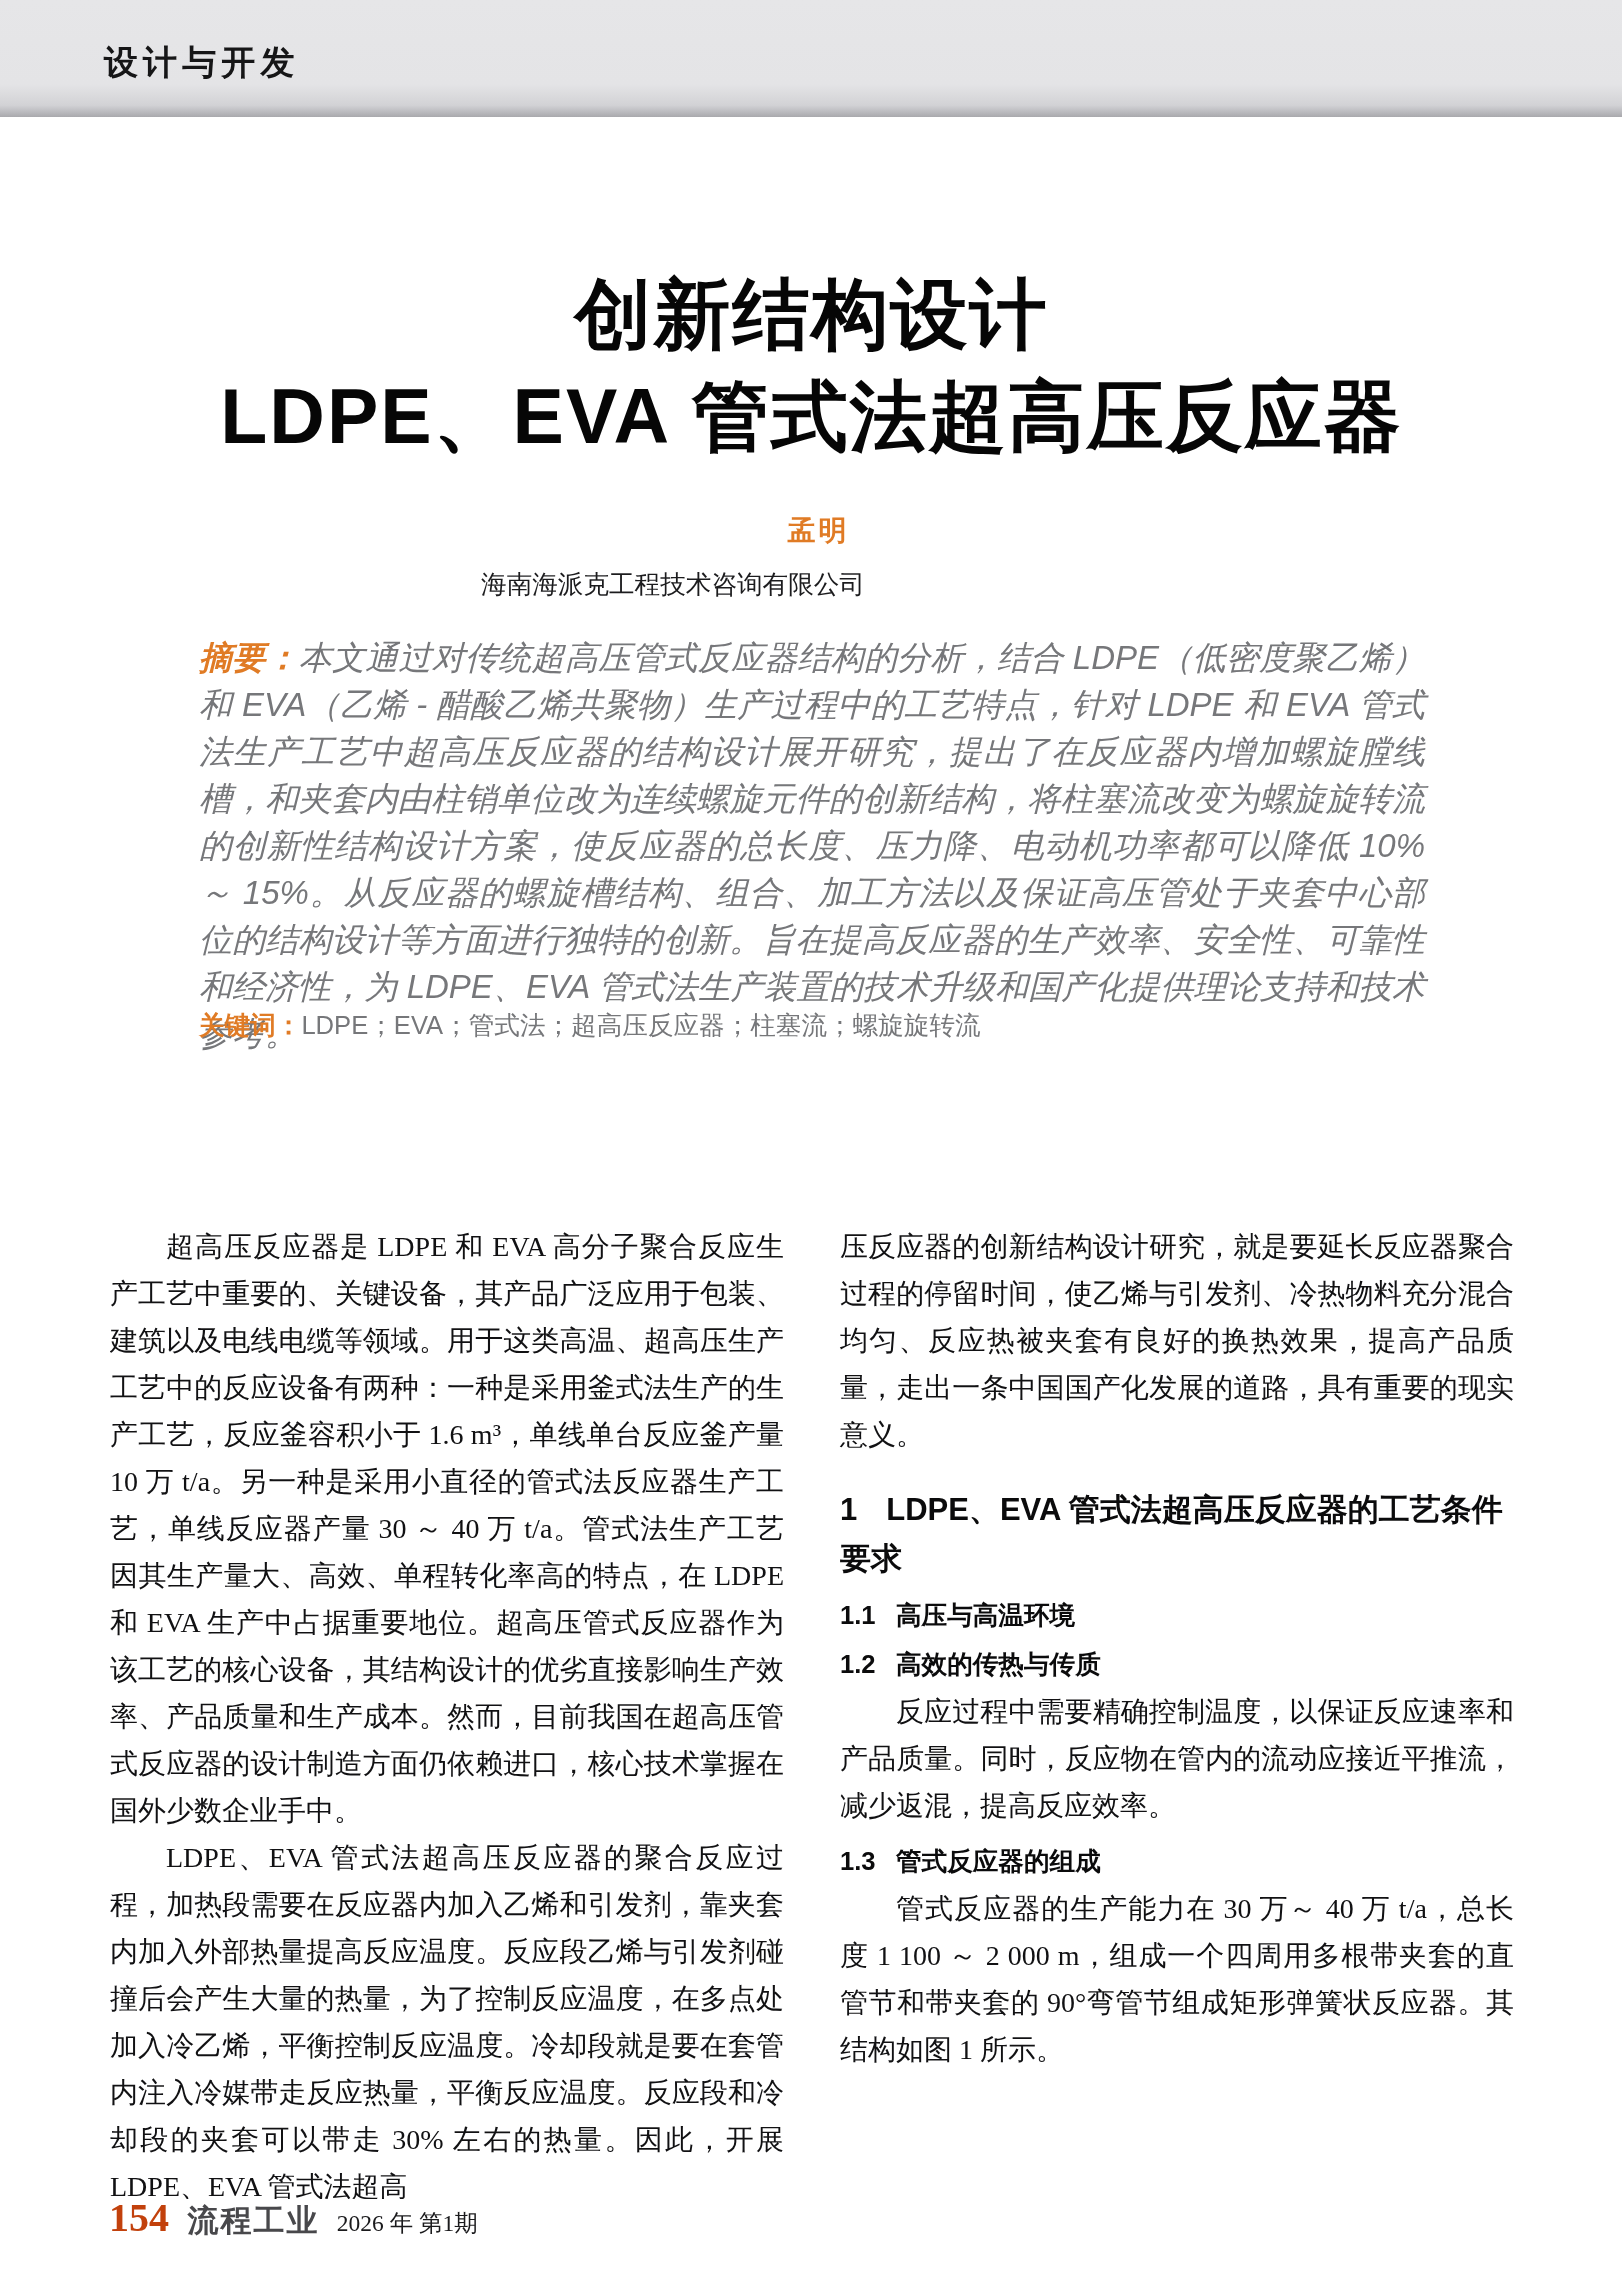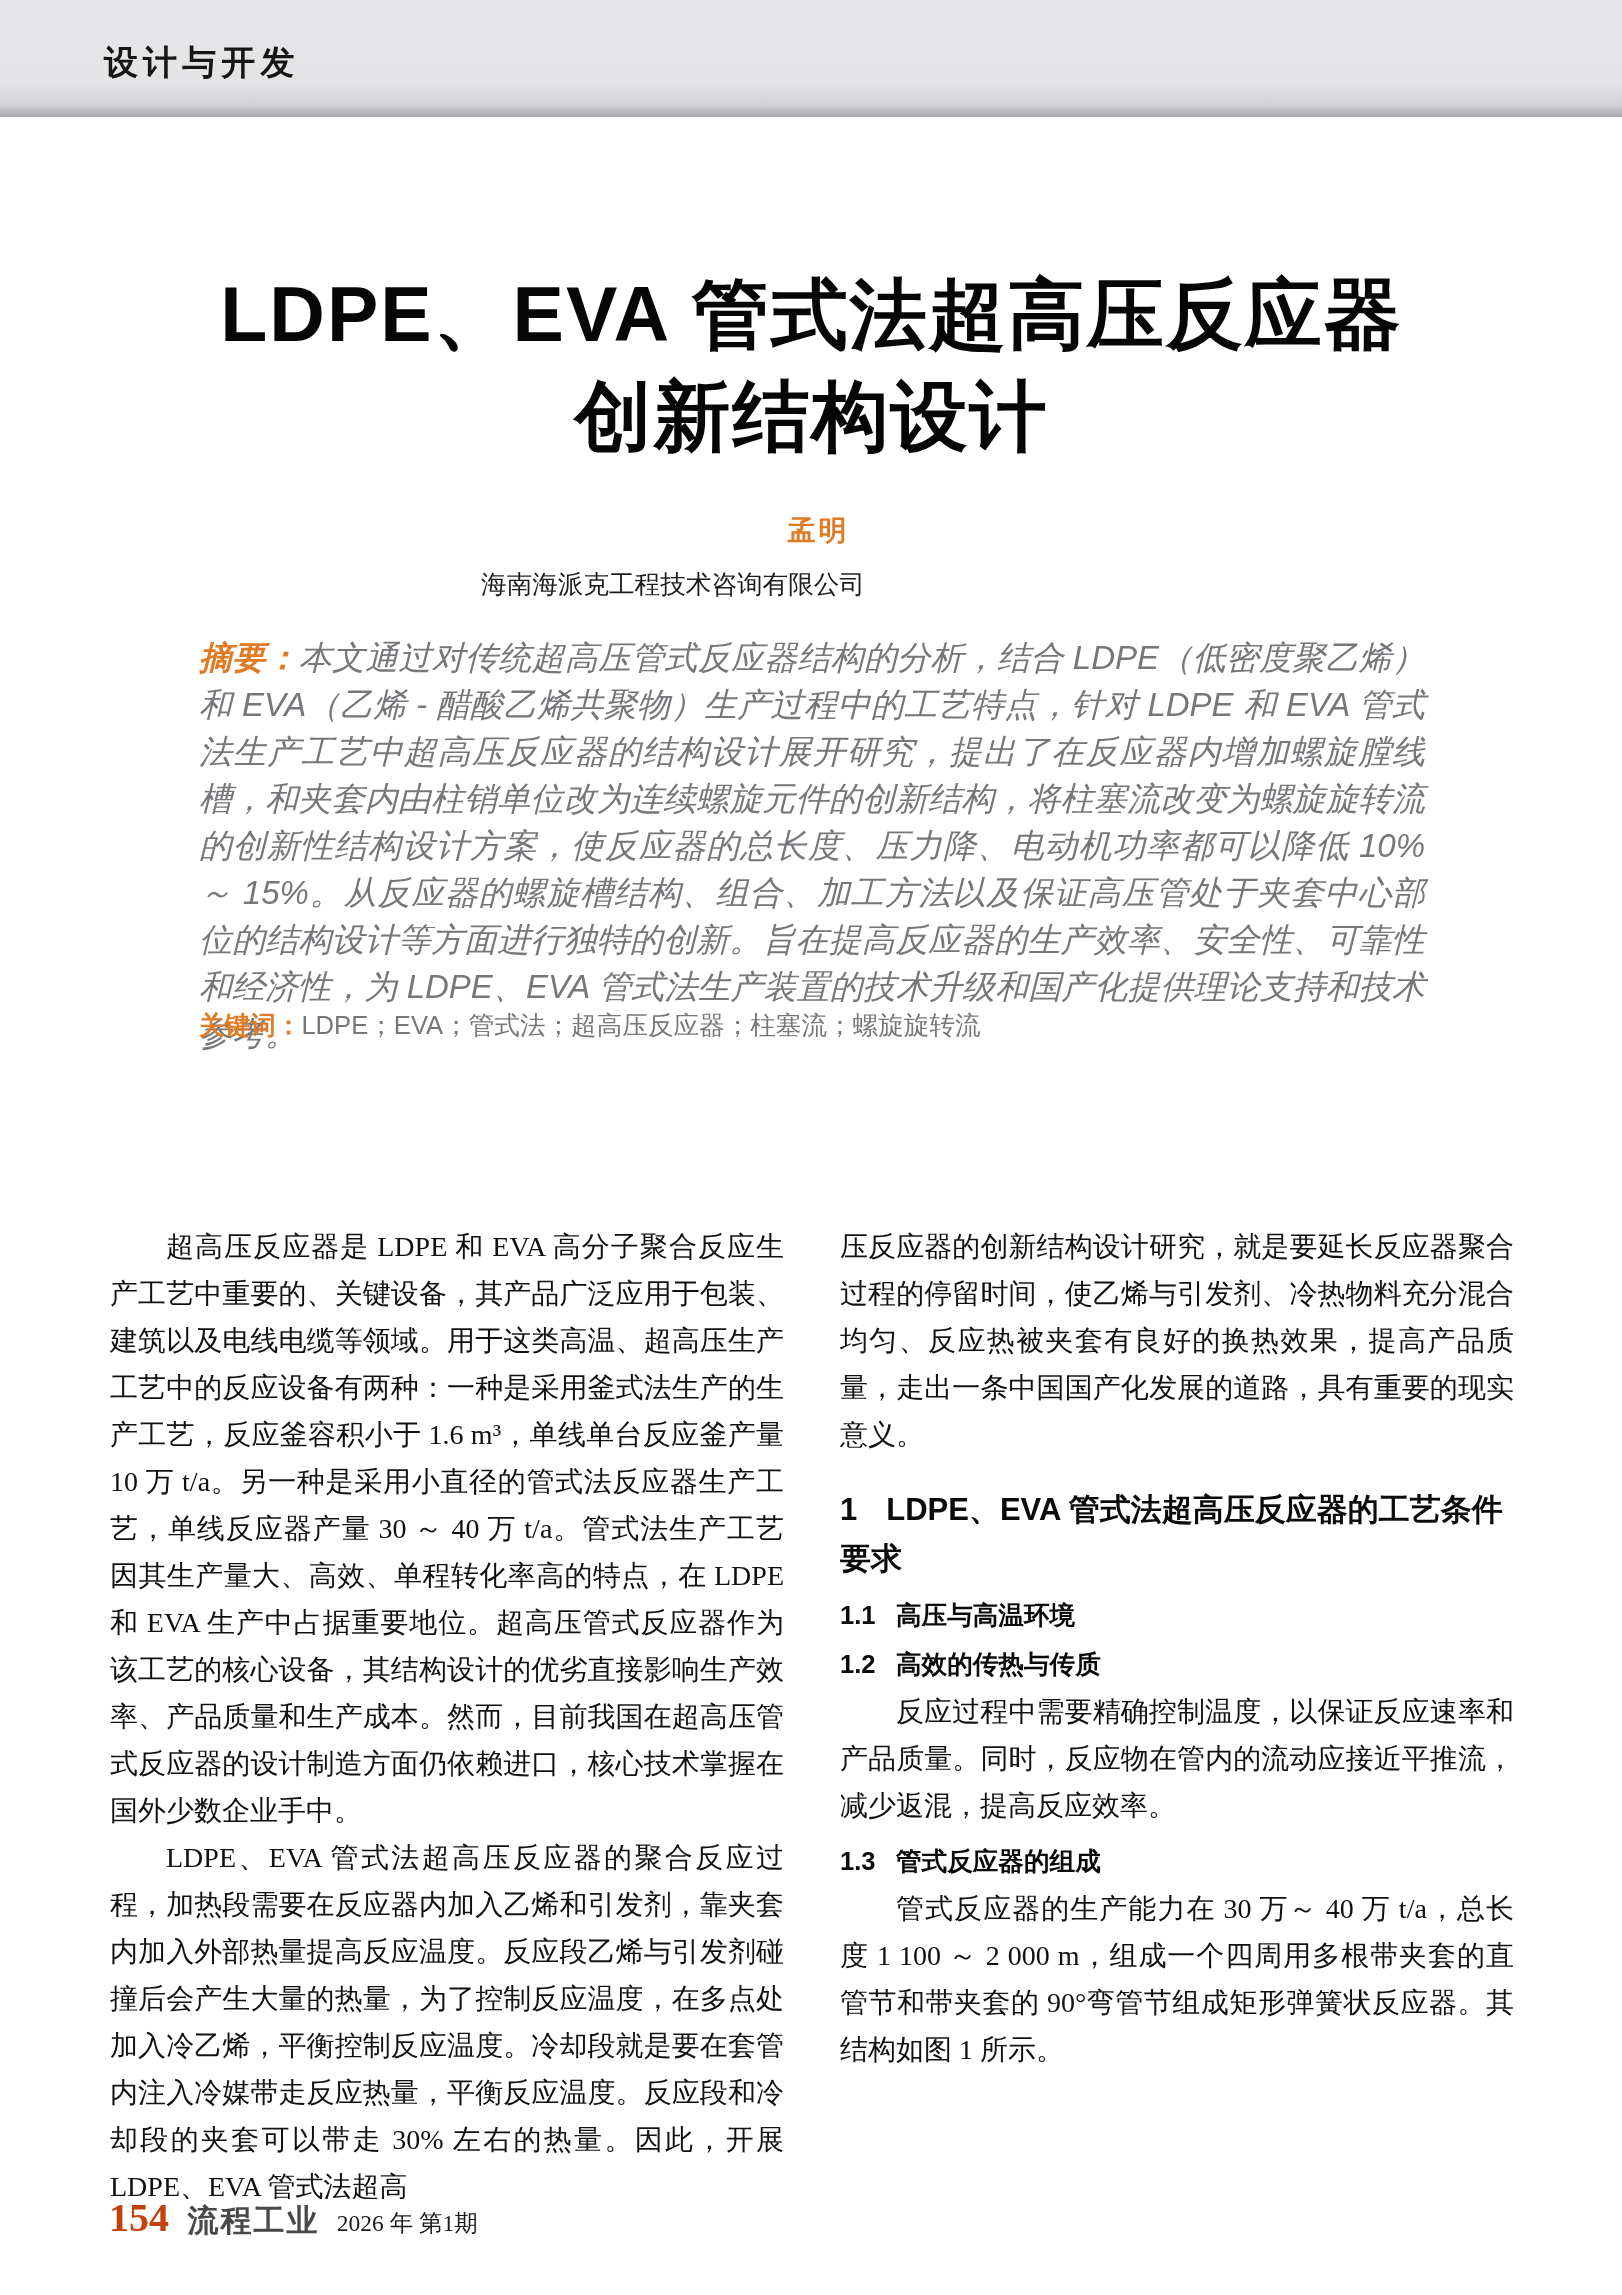--- a/index.html
+++ b/index.html
@@ -55,22 +55,22 @@
 </head>
 <body>
 
 <div class="page">
 
   <div class="band">
     <div class="band-label">设计与开发</div>
   </div>
 
   <div class="title">
+    <div>创新结构设计</div>
     <div>LDPE、EVA 管式法超高压反应器</div>
-    <div>创新结构设计</div>
   </div>
 
   <div class="author">孟明</div>
   <div class="affiliation">海南海派克工程技术咨询有限公司</div>
 
   <div class="abstract"><span class="orange-label">摘要：</span><span>本文通过对传统超高压管式反应器结构的分析，结合 LDPE（低密度聚乙烯）和 EVA（乙烯 - 醋酸乙烯共聚物）生产过程中的工艺特点，针对 LDPE 和 EVA 管式法生产工艺中超高压反应器的结构设计展开研究，提出了在反应器内增加螺旋膛线槽，和夹套内由柱销单位改为连续螺旋元件的创新结构，将柱塞流改变为螺旋旋转流的创新性结构设计方案，使反应器的总长度、压力降、电动机功率都可以降低 10% ～ 15%。从反应器的螺旋槽结构、组合、加工方法以及保证高压管处于夹套中心部位的结构设计等方面进行独特的创新。旨在提高反应器的生产效率、安全性、可靠性和经济性，为 LDPE、EVA 管式法生产装置的技术升级和国产化提供理论支持和技术参考。</span></div>
 
   <div class="keywords"><span class="orange-label">关键词：</span><span>LDPE；EVA；管式法；超高压反应器；柱塞流；螺旋旋转流</span></div>
 
   <div class="columns">

